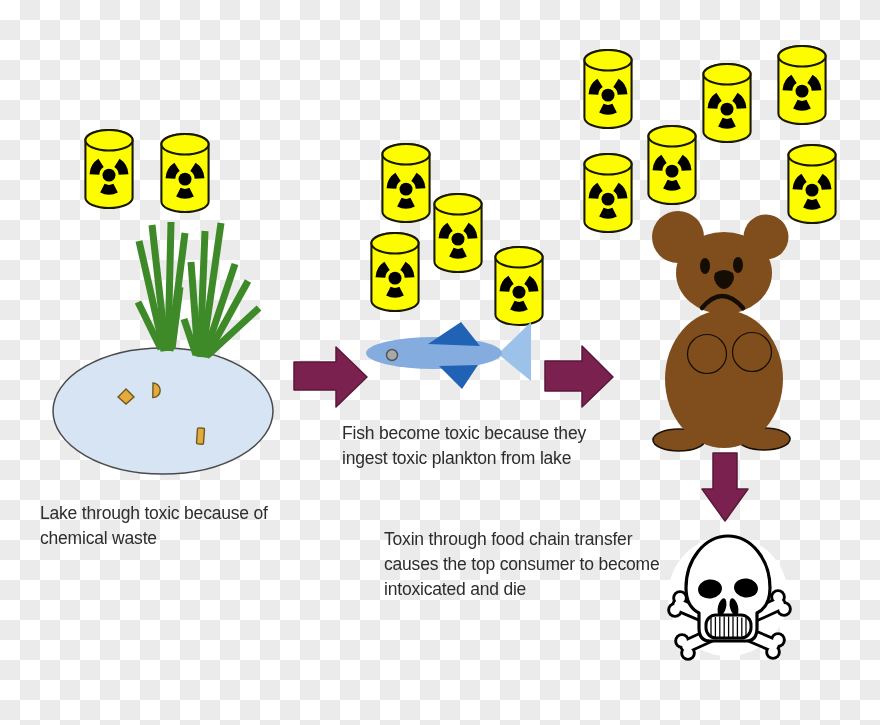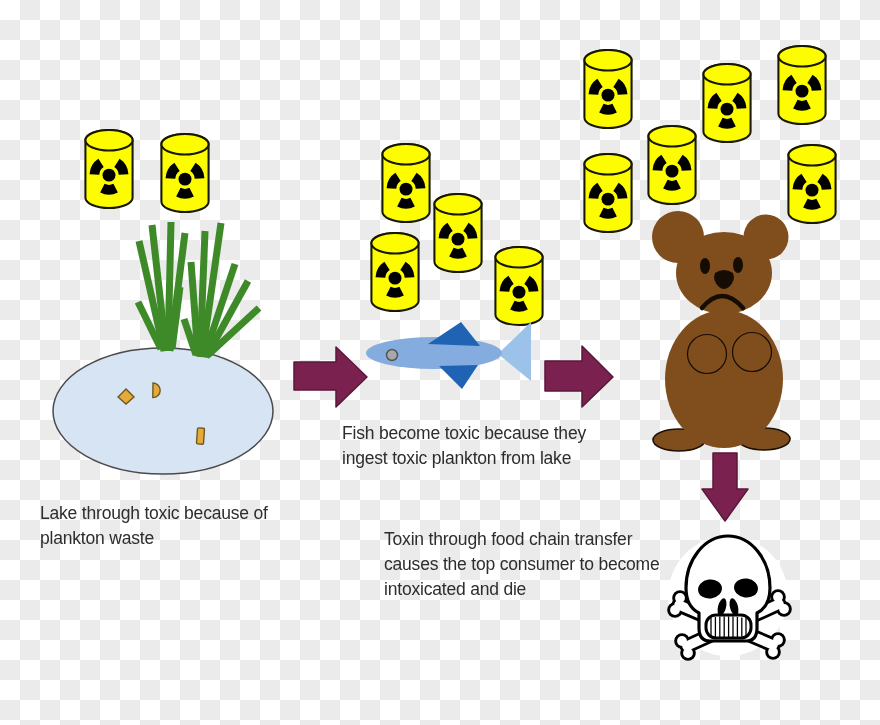--- a/index.html
+++ b/index.html
@@ -161,21 +161,21 @@
         <line class="tooth" x1="733" y1="616.5" x2="733" y2="637.5"></line>
         <line class="tooth" x1="737.4" y1="617" x2="737.4" y2="637"></line>
         <line class="tooth" x1="741.8" y1="617.5" x2="741.8" y2="636.5"></line>
         <line class="tooth" x1="746" y1="618" x2="746" y2="636"></line>
       </g>
     </g>
   </svg>
 
   <div class="caption" style="left:40px;top:501px">
     <div>Lake through toxic because of</div>
-    <div>plankton waste</div>
+    <div>chemical waste</div>
   </div>
 
   <div class="caption" style="left:342px;top:421px">
     <div>Fish become toxic because they</div>
     <div>ingest toxic plankton from lake</div>
   </div>
 
   <div class="caption" style="left:384px;top:527px">
     <div>Toxin through food chain transfer</div>
     <div>causes the top consumer to become</div>

